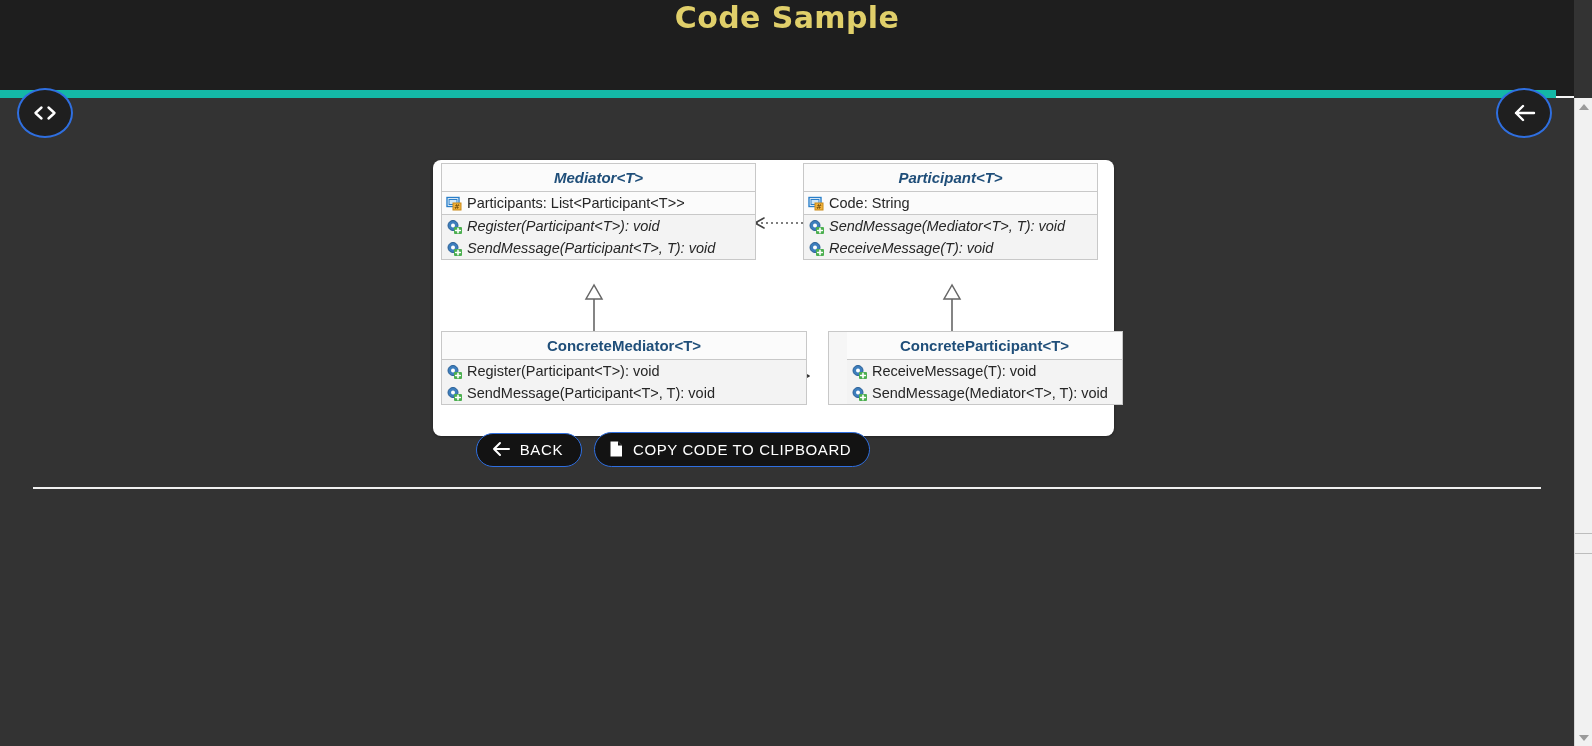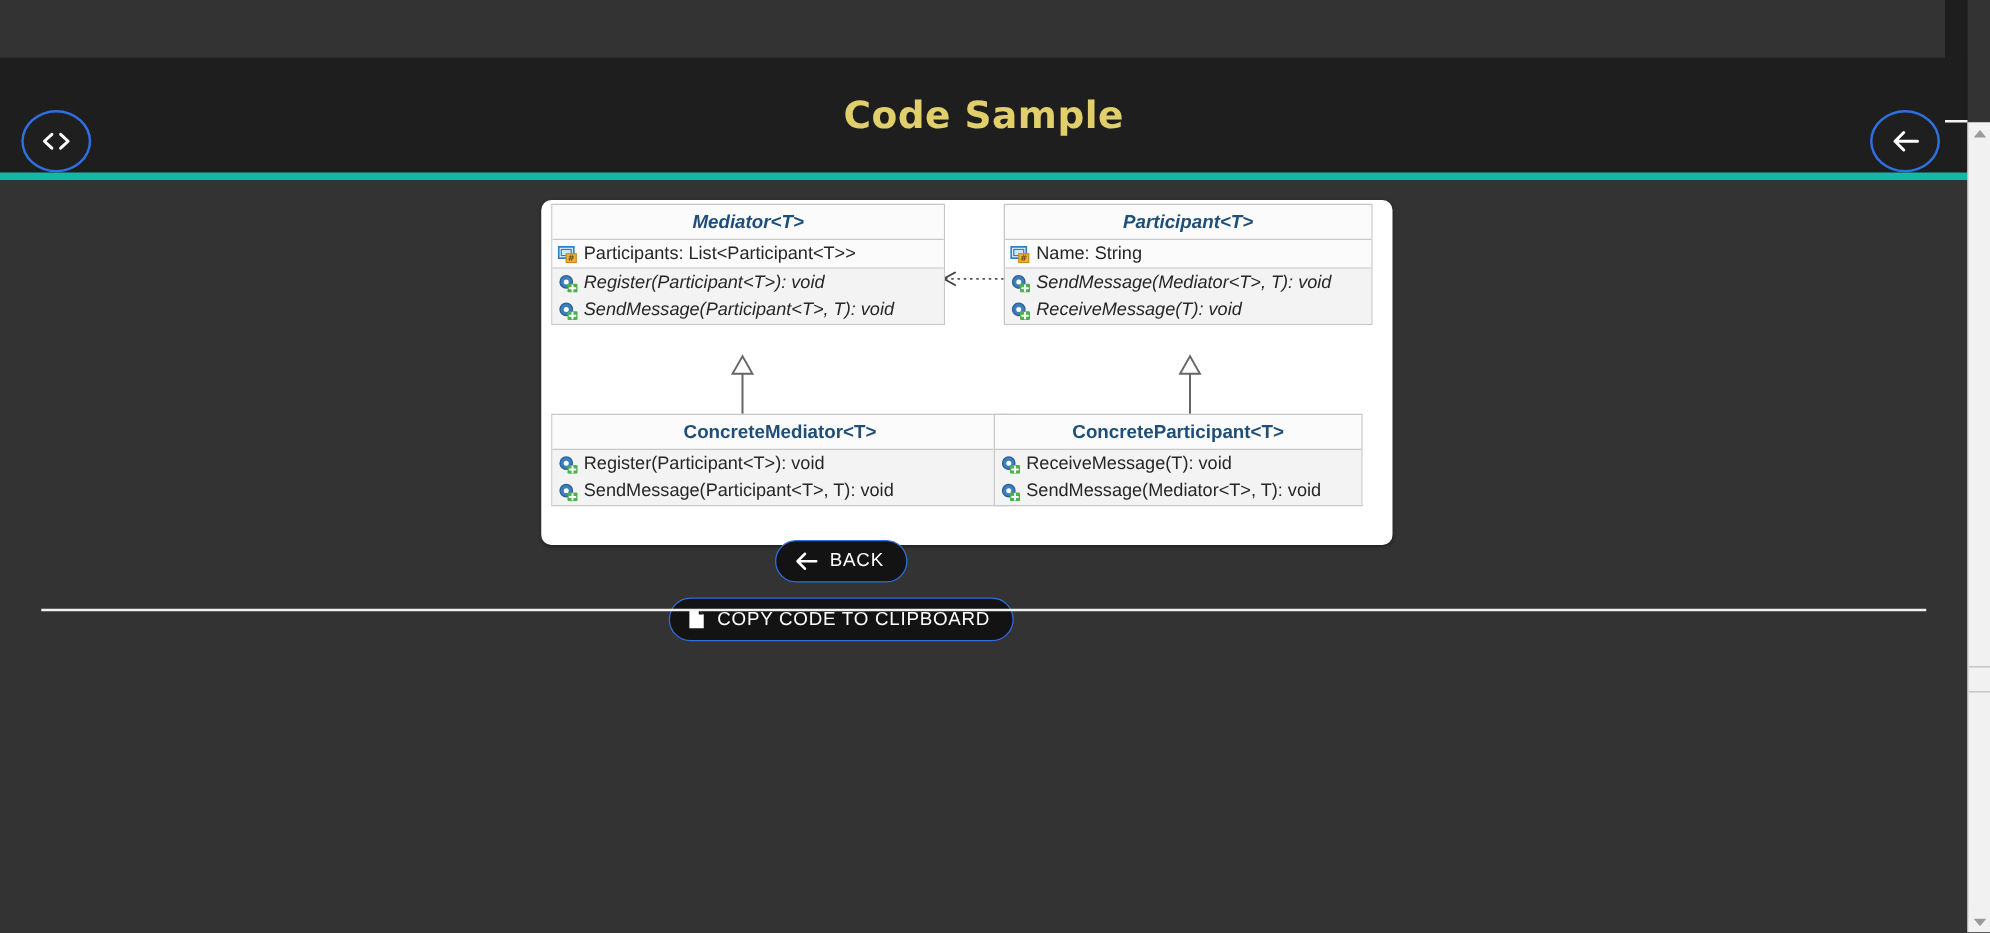--- a/index.html
+++ b/index.html
@@ -19,25 +19,23 @@
     overflow: hidden;
   }
 
   
   .header {
     position: absolute;
     left: 0; top: 0;
     width: 1574px;
     height: 98px;
     background: #1e1e1e;
-    border-bottom: 6px solid #14b8a6;
+    border-bottom: 8px solid #14b8a6;
     display: flex;
-    align-items: center;
     justify-content: center;
-    margin-top: 46px;
   }
   .header-title {
     color: #e0cf6a;
     font-size: 30px;
     font-weight: bold;
     letter-spacing: 0.4px;
     font-family: "DejaVu Sans", sans-serif;
   }
 
   
@@ -116,21 +114,20 @@
 
   
   .actions {
     position: absolute;
     left: 0; top: 432px;
     width: 1346px;
     display: flex;
     justify-content: center;
     align-items: center;
     gap: 12px;
-    flex-direction: column;
   }
   .pill {
     background: #131313;
     border: 1px solid #2f6fe0;
     border-radius: 20px;
     color: #ffffff;
     font-size: 15px;
     letter-spacing: 0.6px;
     padding: 7px 18px 8px 14px;
     display: inline-flex;
@@ -272,21 +269,21 @@
       <div class="uml-box" style="left:370px; top:3px; width:295px;">
         <div class="uml-title abstract">Participant&lt;T&gt;</div>
         <div class="uml-section">
           <div class="uml-row">
             <svg class="ic" viewBox="0 0 17 15">
               <rect x="1" y="1.5" width="12" height="9" fill="#ffffff" stroke="#2a7fc9" stroke-width="1.4"></rect>
               <rect x="3" y="3.5" width="8" height="5" fill="#cfe6f7" stroke="#2a7fc9" stroke-width="1"></rect>
               <rect x="7" y="7" width="8" height="7" fill="#f2b33d" stroke="#c98a18" stroke-width="1"></rect>
               <text x="11" y="13" font-size="7" fill="#5a3b00" text-anchor="middle" font-family="DejaVu Sans, sans-serif">#</text>
             </svg>
-            <span>Name: String</span>
+            <span>Code: String</span>
           </div>
         </div>
         <div class="uml-section last">
           <div class="uml-row italic">
             <svg class="ic" viewBox="0 0 17 15">
               <circle cx="7" cy="6.5" r="5" fill="#3d7ebd" stroke="#2a5f95" stroke-width="1"></circle>
               <circle cx="7" cy="6.5" r="2" fill="#ffffff"></circle>
               <rect x="8" y="8" width="8" height="7" rx="1" fill="#4caf50"></rect>
               <path d="M12 9.2v4.6 M9.7 11.5h4.6" stroke="#ffffff" stroke-width="1.6" stroke-linecap="round"></path>
             </svg>
@@ -321,21 +318,21 @@
               <circle cx="7" cy="6.5" r="5" fill="#3d7ebd" stroke="#2a5f95" stroke-width="1"></circle>
               <circle cx="7" cy="6.5" r="2" fill="#ffffff"></circle>
               <rect x="8" y="8" width="8" height="7" rx="1" fill="#4caf50"></rect>
               <path d="M12 9.2v4.6 M9.7 11.5h4.6" stroke="#ffffff" stroke-width="1.6" stroke-linecap="round"></path>
             </svg>
             <span>SendMessage(Participant&lt;T&gt;, T): void</span>
           </div>
         </div>
       </div>
 
-      <div class="uml-box" style="left:362px; top:171px; width:295px;">
+      <div class="uml-box" style="left:395px; top:171px; width:295px;padding-left:18px;">
         <div class="uml-title">ConcreteParticipant&lt;T&gt;</div>
         <div class="uml-section last">
           <div class="uml-row">
             <svg class="ic" viewBox="0 0 17 15">
               <circle cx="7" cy="6.5" r="5" fill="#3d7ebd" stroke="#2a5f95" stroke-width="1"></circle>
               <circle cx="7" cy="6.5" r="2" fill="#ffffff"></circle>
               <rect x="8" y="8" width="8" height="7" rx="1" fill="#4caf50"></rect>
               <path d="M12 9.2v4.6 M9.7 11.5h4.6" stroke="#ffffff" stroke-width="1.6" stroke-linecap="round"></path>
             </svg>
             <span>ReceiveMessage(T): void</span>

